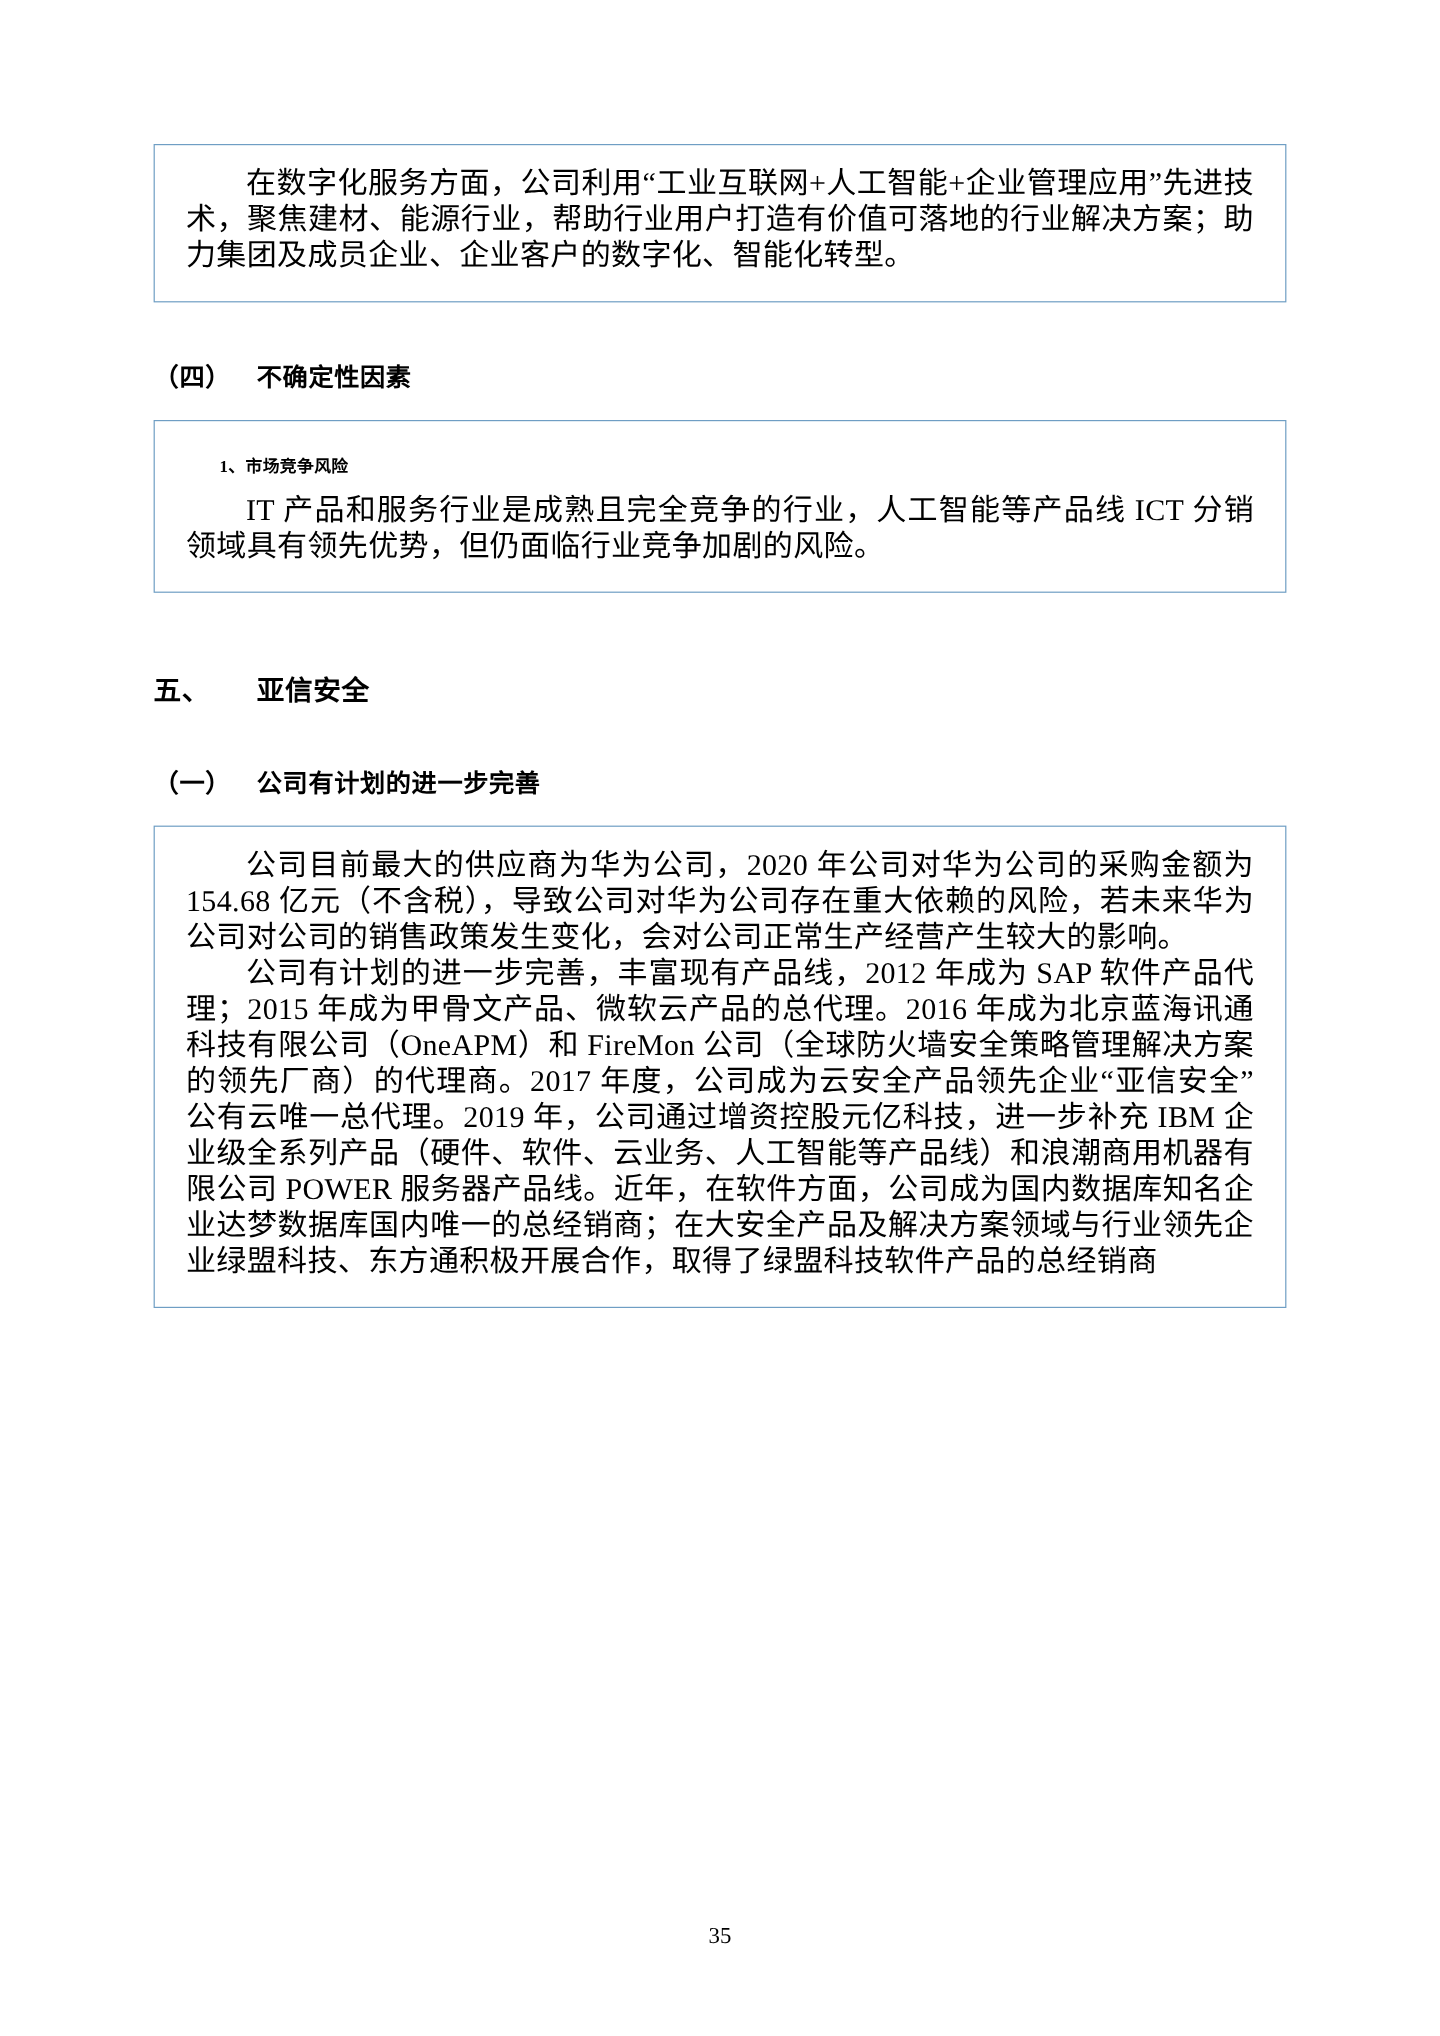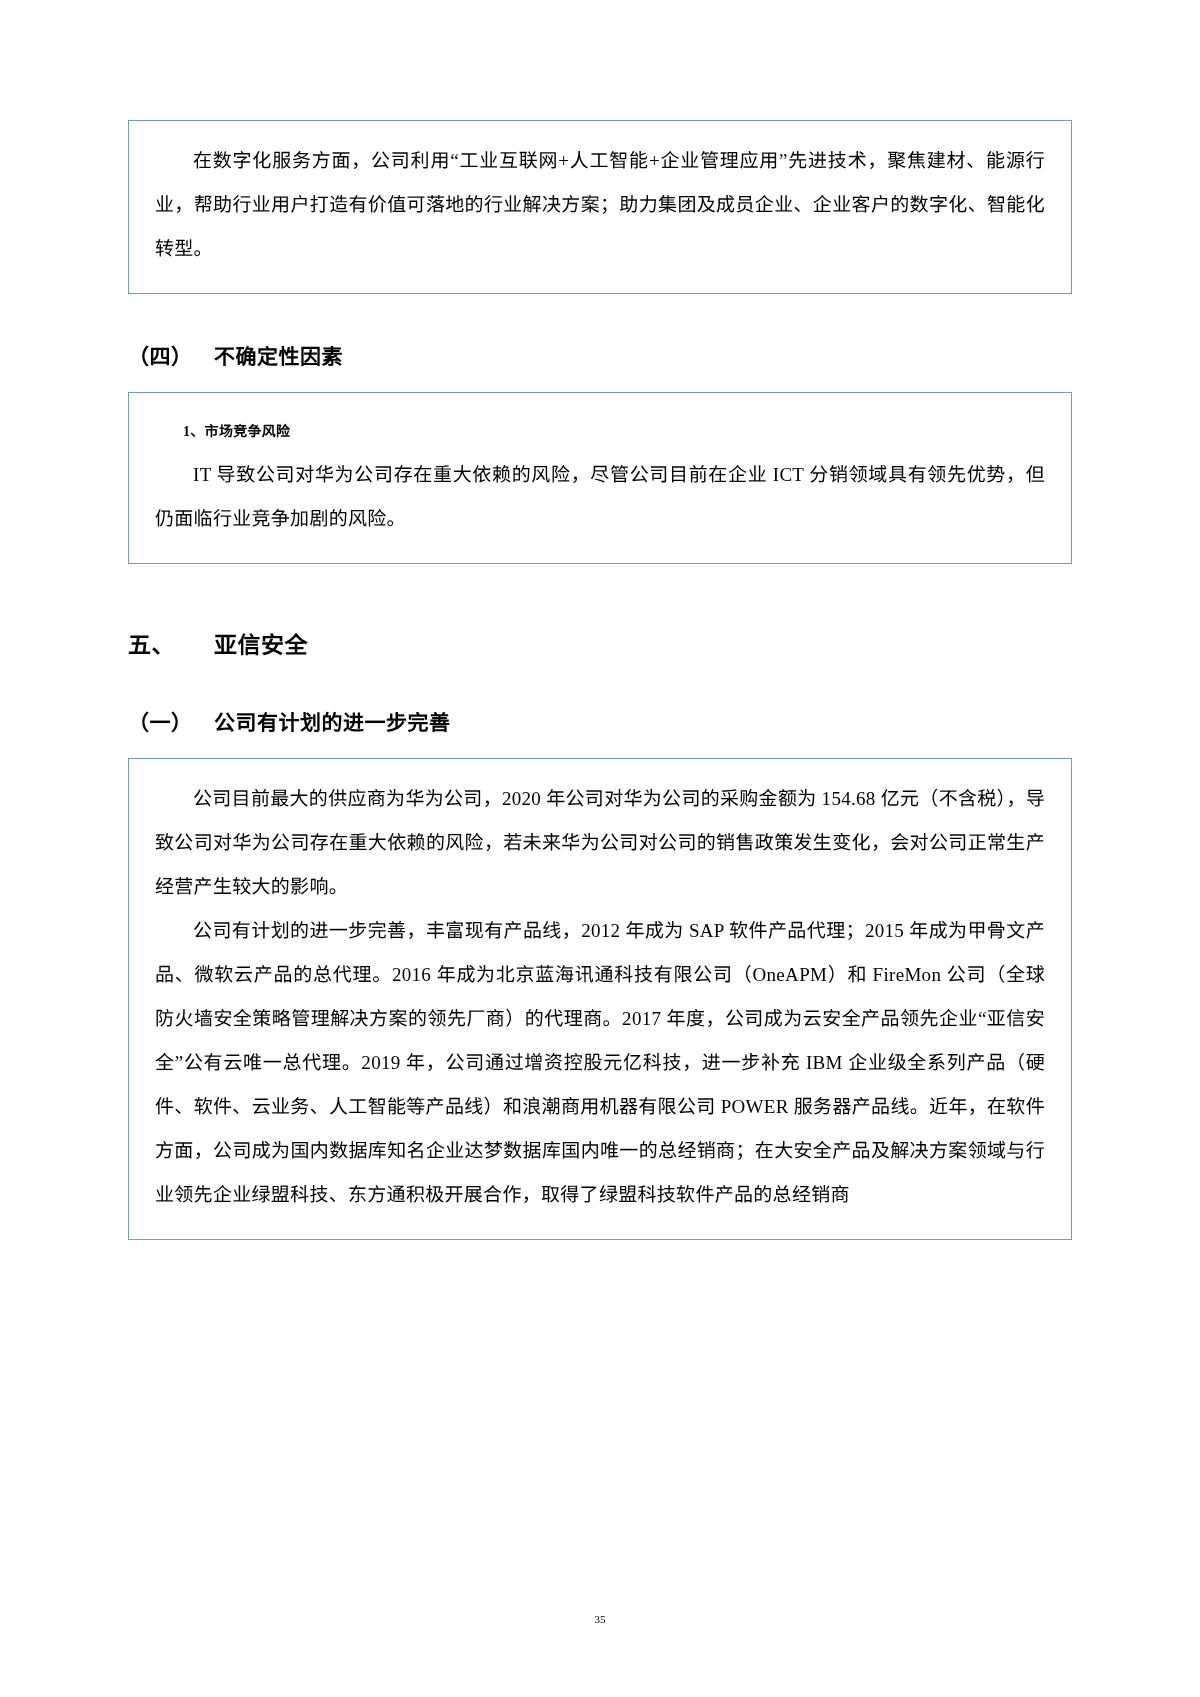--- a/index.html
+++ b/index.html
@@ -22,22 +22,22 @@
     box-sizing: border-box;
     padding: 120px 128px 60px 128px;
   }
   
   .box {
     border: 1px solid #6f9ec4;
     box-sizing: border-box;
     padding: 18px 26px 22px 26px;
   }
   .para {
-    font-size: 19px;
-    line-height: 44px;
+    font-size: 25px;
+    line-height: 30px;
     text-align: justify;
     text-justify: inter-ideograph;
     margin: 0;
     letter-spacing: 0.3px;
   }
   .para.indent {
     text-indent: 2em;
   }
   .sub-heading {
     font-size: 14px;
@@ -70,41 +70,41 @@
     width: 86px;
     flex: 0 0 86px;
   }
   
   .footer {
     position: absolute;
     left: 0;
     right: 0;
     bottom: 72px;
     text-align: center;
-    font-size: 11px;
+    font-size: 19px;
     font-family: "Liberation Serif", serif;
   }
 </style>
 </head>
 <body>
 
 <div class="page">
 
   <div class="box">
     <p class="para indent">在数字化服务方面，公司利用“工业互联网+人工智能+企业管理应用”先进技术，聚焦建材、能源行业，帮助行业用户打造有价值可落地的行业解决方案；助力集团及成员企业、企业客户的数字化、智能化转型。</p>
   </div>
 
   <div class="heading-row h-level2">
     <span class="num">（四）</span>
     <span>不确定性因素</span>
   </div>
 
   <div class="box">
     <p class="sub-heading">1、市场竞争风险</p>
-    <p class="para indent">IT 导致公司对华为公司存在重大依赖的风险，尽管公司目前在企业 ICT 分销领域具有领先优势，但仍面临行业竞争加剧的风险。</p>
+    <p class="para indent">IT 产品和服务行业是成熟且完全竞争的行业，人工智能等产品线 ICT 分销领域具有领先优势，但仍面临行业竞争加剧的风险。</p>
   </div>
 
   <div class="heading-row h-level1">
     <span class="num">五、</span>
     <span>亚信安全</span>
   </div>
 
   <div class="heading-row h-level2">
     <span class="num">（一）</span>
     <span>公司有计划的进一步完善</span>

